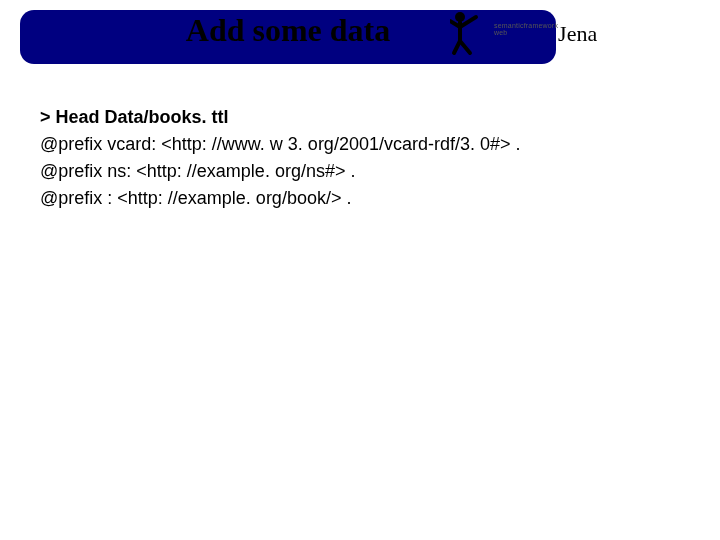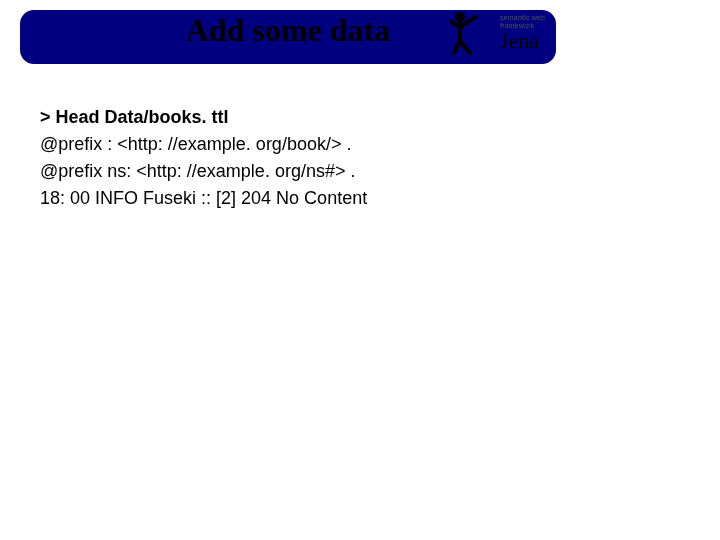--- a/index.html
+++ b/index.html
@@ -47,22 +47,22 @@
     align-items: center;
   }
   .logo-mark {
     position: relative;
     width: 42px;
     height: 48px;
     flex-shrink: 0;
   }
   .logo-text {
     display: flex;
-    flex-direction: column;
-    margin-left: 8px;
+    flex-direction: row;
+    margin-left: 2px;
   }
   .logo-tag {
     font-size: 7px;
     color: #555;
     line-height: 1.1;
     letter-spacing: 0.2px;
   }
   .logo-name {
     font-family: "Times New Roman", Times, serif;
     font-size: 22px;
@@ -103,18 +103,18 @@
     </div>
     <div class="logo-text">
       <div class="logo-tag">semantic web</div>
       <div class="logo-tag">framework</div>
       <div class="logo-name">Jena</div>
     </div>
   </div>
 
   <div class="content">
     <div class="line b">&gt; Head Data/books. ttl</div>
+    <div class="line">@prefix vcard: &lt;http: //www. w 3. org/2001/vcard-rdf/3. 0#&gt; .</div>
+    <div class="line">@prefix ns: &lt;http: //example. org/ns#&gt; .</div>
     <div class="line">@prefix : &lt;http: //example. org/book/&gt; .</div>
-    <div class="line">@prefix ns: &lt;http: //example. org/ns#&gt; .</div>
-    <div class="line">18: 00 INFO Fuseki  :: [2] 204 No Content</div>
   </div>
 
 </div>
 
 </body></html>

